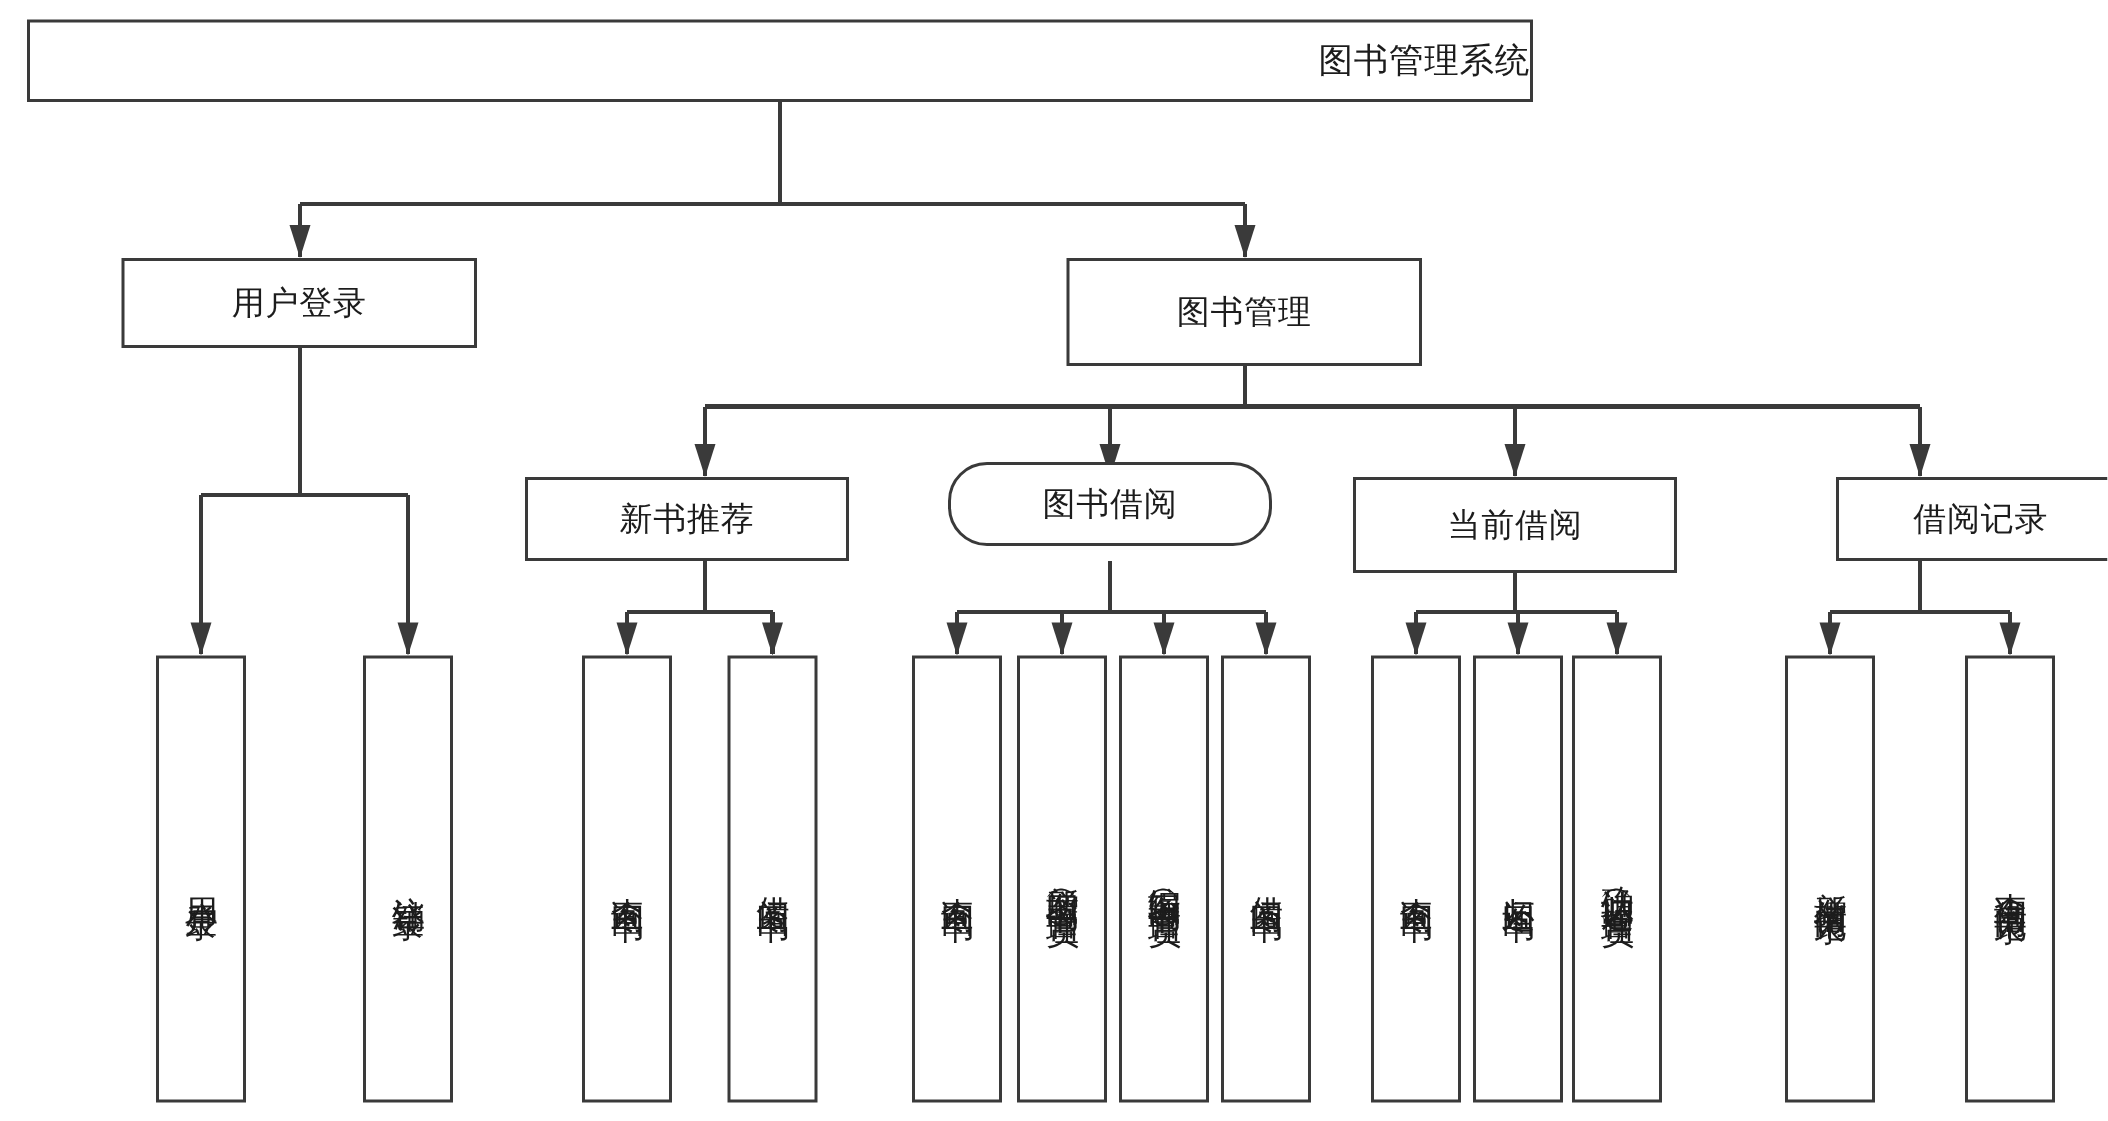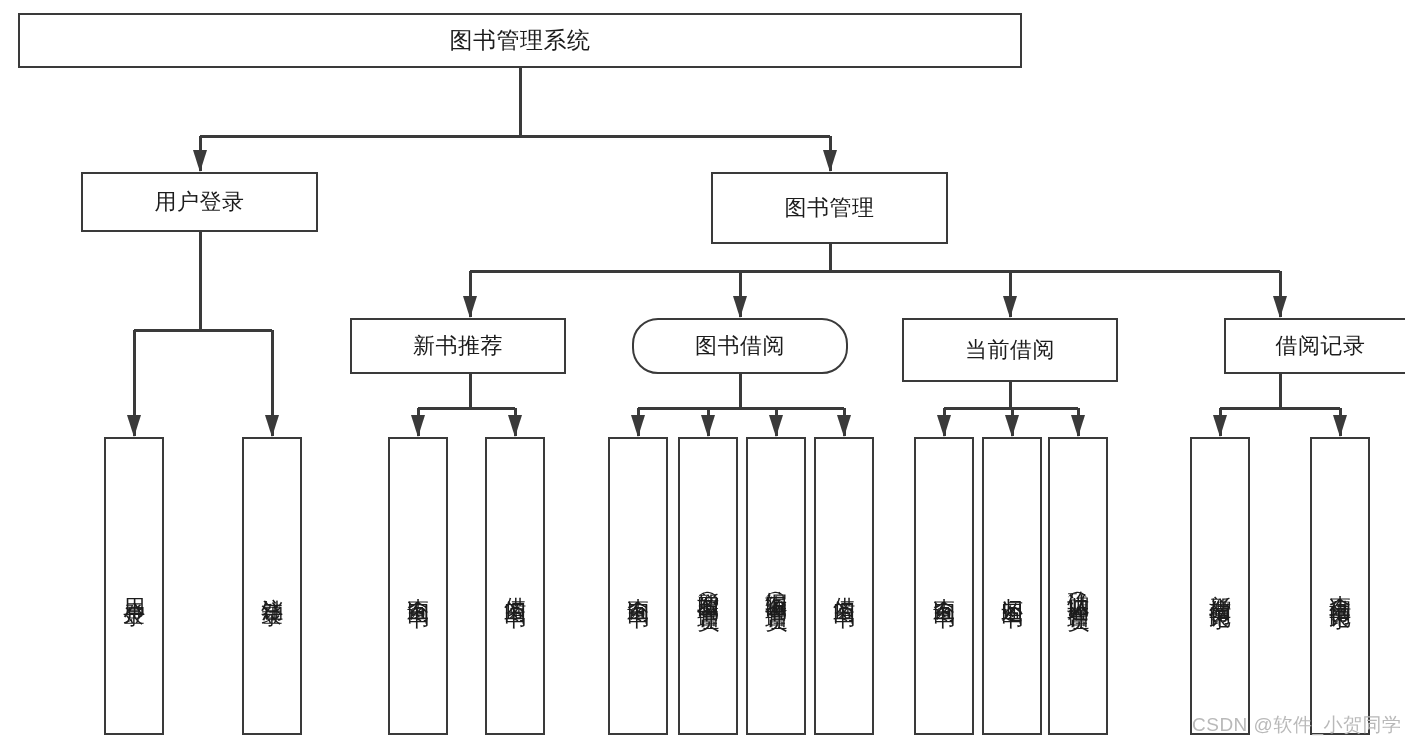--- a/index.html
+++ b/index.html
@@ -113,33 +113,33 @@
       <line x1="1078" y1="408" x2="1078" y2="436" stroke="#3a3a3a" stroke-width="3" shape-rendering="crispEdges"></line>
       <polygon points="1071,415 1085,415 1078,437" fill="#3a3a3a"></polygon>
       <line x1="1280" y1="374" x2="1280" y2="408" stroke="#3a3a3a" stroke-width="3" shape-rendering="crispEdges"></line>
       <line x1="1220" y1="408" x2="1340" y2="408" stroke="#3a3a3a" stroke-width="3" shape-rendering="crispEdges"></line>
       <line x1="1220" y1="408" x2="1220" y2="436" stroke="#3a3a3a" stroke-width="3" shape-rendering="crispEdges"></line>
       <polygon points="1213,415 1227,415 1220,437" fill="#3a3a3a"></polygon>
       <line x1="1340" y1="408" x2="1340" y2="436" stroke="#3a3a3a" stroke-width="3" shape-rendering="crispEdges"></line>
       <polygon points="1333,415 1347,415 1340,437" fill="#3a3a3a"></polygon>
     </svg>
   <div id="nodes-layer">
-      <div class="node horizontal root" style="left: 18px; top: 13px; width: 1004px; height: 55px;">
+      <div class="node horizontal root" style="left: 18px; top: 13px; width: 1004px; height: 55px; justify-content: flex-end;">
         <span class="node-label">图书管理系统</span>
       </div>
       <div class="node horizontal" style="left: 81px; top: 172px; width: 237px; height: 60px;">
         <span class="node-label">用户登录</span>
       </div>
       <div class="node horizontal" style="left: 711px; top: 172px; width: 237px; height: 72px;">
         <span class="node-label">图书管理</span>
       </div>
       <div class="node horizontal" style="left: 350px; top: 318px; width: 216px; height: 56px;">
         <span class="node-label">新书推荐</span>
       </div>
-      <div class="node horizontal" style="left: 632px; top: 318px; width: 216px; height: 56px; border-radius: 26px;">
+      <div class="node horizontal" style="left: 632px; top: 308px; width: 216px; height: 56px; border-radius: 26px;">
         <span class="node-label">图书借阅</span>
       </div>
       <div class="node horizontal" style="left: 902px; top: 318px; width: 216px; height: 64px;">
         <span class="node-label">当前借阅</span>
       </div>
       <div class="node horizontal" style="left: 1224px; top: 318px; width: 193px; height: 56px;">
         <span class="node-label">借阅记录</span>
       </div>
       <div class="node vertical" style="left: 104px; top: 437px; width: 60px; height: 298px;">
         <span class="node-label">用户登录</span>
@@ -174,14 +174,13 @@
       <div class="node vertical" style="left: 1048px; top: 437px; width: 60px; height: 298px;">
         <span class="node-label">确认归还（管理员）</span>
       </div>
       <div class="node vertical" style="left: 1190px; top: 437px; width: 60px; height: 298px;">
         <span class="node-label">新增借阅记录</span>
       </div>
       <div class="node vertical" style="left: 1310px; top: 437px; width: 60px; height: 298px;">
         <span class="node-label">查询借阅记录</span>
       </div>
     </div>
-  <div class="watermark" id="watermark" style="left: 1192px; top: 712px;">CSDN @软件_小贺同学</div>
 </div>
 
 </body></html>

